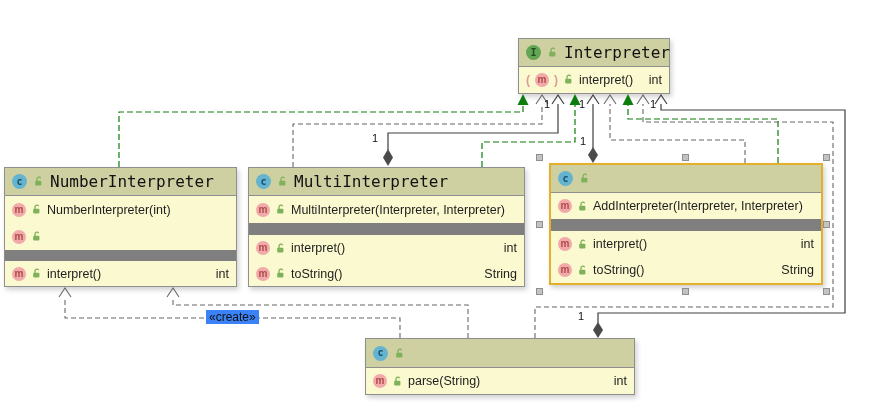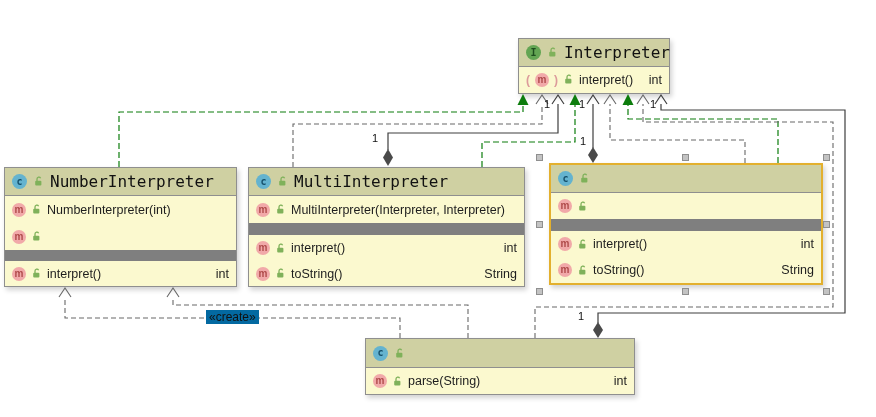--- a/index.html
+++ b/index.html
@@ -26,21 +26,21 @@
   
   #edges{position:absolute;left:0;top:0;z-index:5;pointer-events:none;}
   #edges .real polyline{fill:none;stroke:#0d7d0d;stroke-width:1.2;}
   #edges .real .dash{stroke-dasharray:6 3;}
   #edges .dep polyline{fill:none;stroke:#686868;stroke-width:1.1;}
   #edges .dep .dash{stroke-dasharray:5 3;}
   #edges .agg polyline{fill:none;stroke:#3e3e3e;stroke-width:1.2;}
   
   .mult{position:absolute;z-index:6;font-size:11px;color:#111;line-height:1;}
   .stereo{position:absolute;z-index:6;font-size:12px;color:#111;line-height:1;
-          background:#0369a1;padding:1px 3px;}
+          background:#3b82f6;padding:1px 3px;}
   .handle{position:absolute;width:7px;height:7px;background:#c3c3c3;border:1px solid #8f8f8f;
           box-sizing:border-box;z-index:4;}
 </style>
 </head>
 <body>
 
 <div id="canvas">
 
   <svg id="edges" width="876" height="417">
 
@@ -206,20 +206,21 @@
           <rect x="2.2" y="4.8" width="6.2" height="4.8" rx="1" fill="#7fb15a"></rect>
           <path d="M4 5 V3.1 a1.9 1.9 0 0 1 3.6 -0.9" stroke="#7fb15a" fill="none" stroke-width="1.3"></path>
         </svg>
     </div>
     <div class="row" style="height:26px">
       <span class="ic mth">m</span>
       <svg class="lock" width="11" height="11" viewBox="0 0 11 11">
           <rect x="2.2" y="4.8" width="6.2" height="4.8" rx="1" fill="#7fb15a"></rect>
           <path d="M4 5 V3.1 a1.9 1.9 0 0 1 3.6 -0.9" stroke="#7fb15a" fill="none" stroke-width="1.3"></path>
         </svg>
+      <span class="mname">AddInterpreter(Interpreter, Interpreter)</span>
     </div>
     <div class="sep" style="height:12px"></div>
     <div class="row" style="height:26px">
       <span class="ic mth">m</span>
       <svg class="lock" width="11" height="11" viewBox="0 0 11 11">
           <rect x="2.2" y="4.8" width="6.2" height="4.8" rx="1" fill="#7fb15a"></rect>
           <path d="M4 5 V3.1 a1.9 1.9 0 0 1 3.6 -0.9" stroke="#7fb15a" fill="none" stroke-width="1.3"></path>
         </svg>
       <span class="mname">interpret()</span>
       <span class="mtype">int</span>

